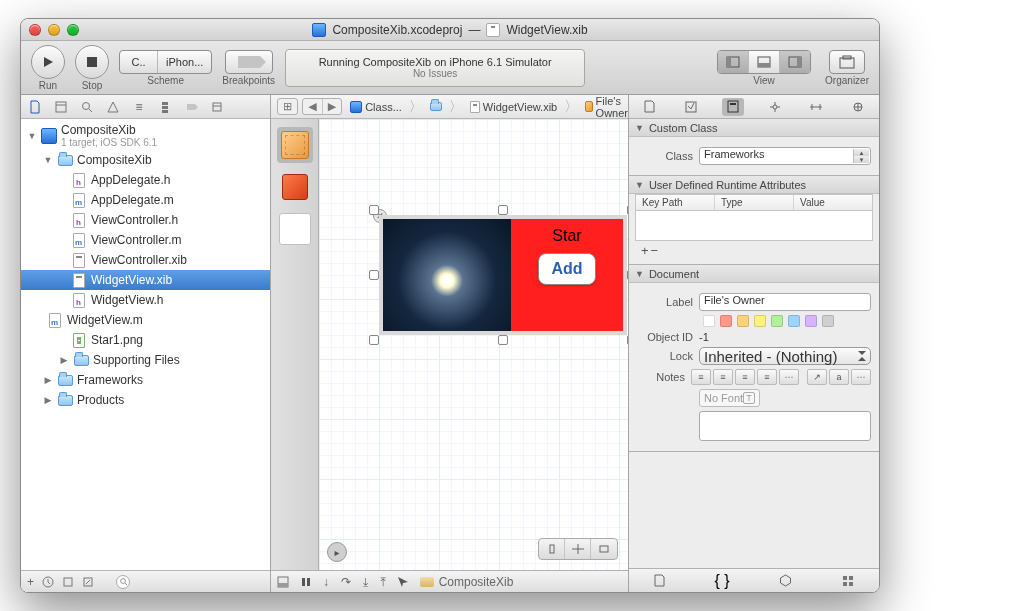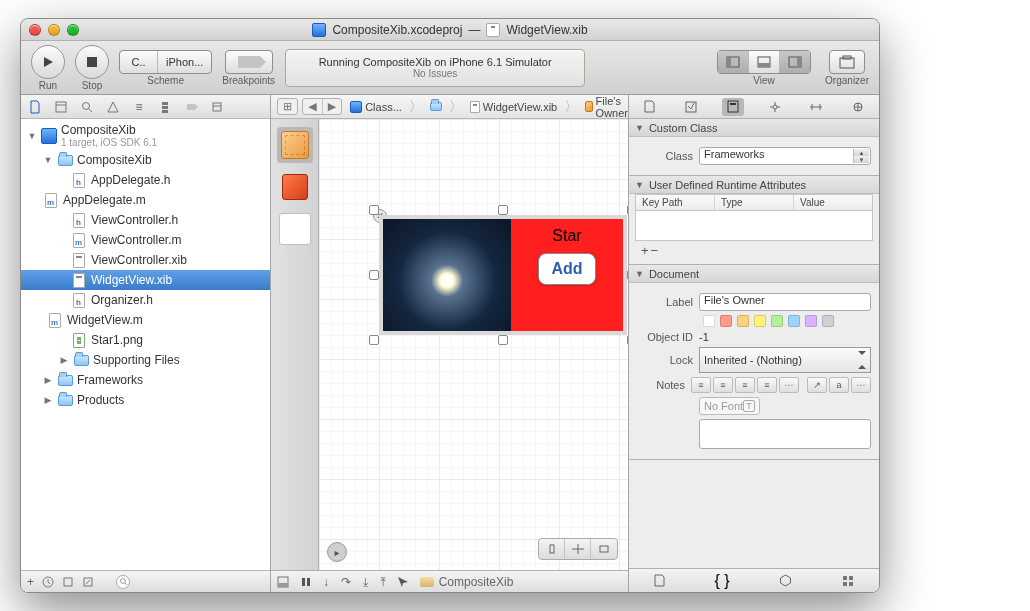--- a/index.html
+++ b/index.html
@@ -112,21 +112,21 @@
 .arrows span{height:7px;background:linear-gradient(#f0f0f0,#d5d5d5);border-left:1px solid #bbb;font-size:7px;text-align:center;line-height:7px;color:#555;}
 .tblh{display:flex;background:linear-gradient(#fbfbfb,#ececec);border:1px solid #c5c5c5;font-size:10px;color:#444;}
 .tblh span{padding:2px 6px;border-right:1px solid #d5d5d5;flex:1;}
 .tblh span:last-child{border:none;}
 .tblbody{height:30px;background:#fff;border:1px solid #c5c5c5;border-top:none;}
 .pmrow{display:flex;gap:2px;padding:2px 6px;font-size:13px;color:#555;}
 .colorchips{display:flex;gap:5px;margin-left:4px;}
 .chip{width:12px;height:12px;border-radius:2px;border:1px solid rgba(0,0,0,.15);}
 .notesrow{display:flex;gap:2px;align-items:center;}
 .alignbtn{width:20px;height:16px;border:1px solid #bbb;background:linear-gradient(#fafafa,#dedede);border-radius:2px;display:flex;align-items:center;justify-content:center;font-size:9px;color:#555;}
-.selbox{flex:1;height:18px;border:1px solid #9a9a9a;border-radius:0;background:linear-gradient(#fcfcfc,#e5e5e5);padding:12px 4px;font-size:11px;display:flex;align-items:center;position:relative;}
+.selbox{flex:1;height:18px;border:1px solid #9a9a9a;border-radius:5px;background:linear-gradient(#fcfcfc,#e5e5e5);padding:4px 4px;font-size:15px;display:flex;align-items:center;position:relative;}
 .selbox::after{content:'';position:absolute;right:4px;top:3px;width:0;height:0;border-left:4px solid transparent;border-right:4px solid transparent;border-top:4px solid #555;}
 .selbox::before{content:'';position:absolute;right:4px;bottom:3px;width:0;height:0;border-left:4px solid transparent;border-right:4px solid transparent;border-bottom:4px solid #555;}
 .nofont{height:18px;border:1px solid #bbb;background:#f7f7f7;font-size:11px;color:#999;display:flex;align-items:center;justify-content:space-between;padding:0 4px;border-radius:3px;}
 .utilfoot{margin-top:auto;height:24px;border-top:1px solid #b0b0b0;background:linear-gradient(#f4f4f4,#dedede);display:flex;align-items:center;justify-content:space-around;}
 svg{display:block;}
 </style>
 </head>
 <body>
 <div class="window">
 <div class="shadow">
@@ -283,21 +283,21 @@
                 <span class="folder-ico"></span>
               </span>
               <span>CompositeXib</span>
             </div>
       <div class="node" style="padding-left:50px">
               <span class="fico">
                 <span class="file-ico h"></span>
               </span>
               <span>AppDelegate.h</span>
             </div>
-      <div class="node" style="padding-left:22px">
+      <div class="node" style="padding-left:50px">
               <span class="fico">
                 <span class="file-ico m"></span>
               </span>
               <span>AppDelegate.m</span>
             </div>
       <div class="node" style="padding-left:50px">
               <span class="fico">
                 <span class="file-ico h"></span>
               </span>
               <span>ViewController.h</span>
@@ -317,21 +317,21 @@
       <div class="node nsel" style="padding-left:50px">
               <span class="fico">
                 <span class="file-ico x"></span>
               </span>
               <span>WidgetView.xib</span>
             </div>
       <div class="node" style="padding-left:50px">
               <span class="fico">
                 <span class="file-ico h"></span>
               </span>
-              <span>Organizer.h</span>
+              <span>WidgetView.h</span>
             </div>
       <div class="node" style="padding-left:26px">
               <span class="fico">
                 <span class="file-ico m"></span>
               </span>
               <span>WidgetView.m</span>
             </div>
       <div class="node" style="padding-left:50px">
               <span class="fico">
                 <span class="file-ico png"></span>

